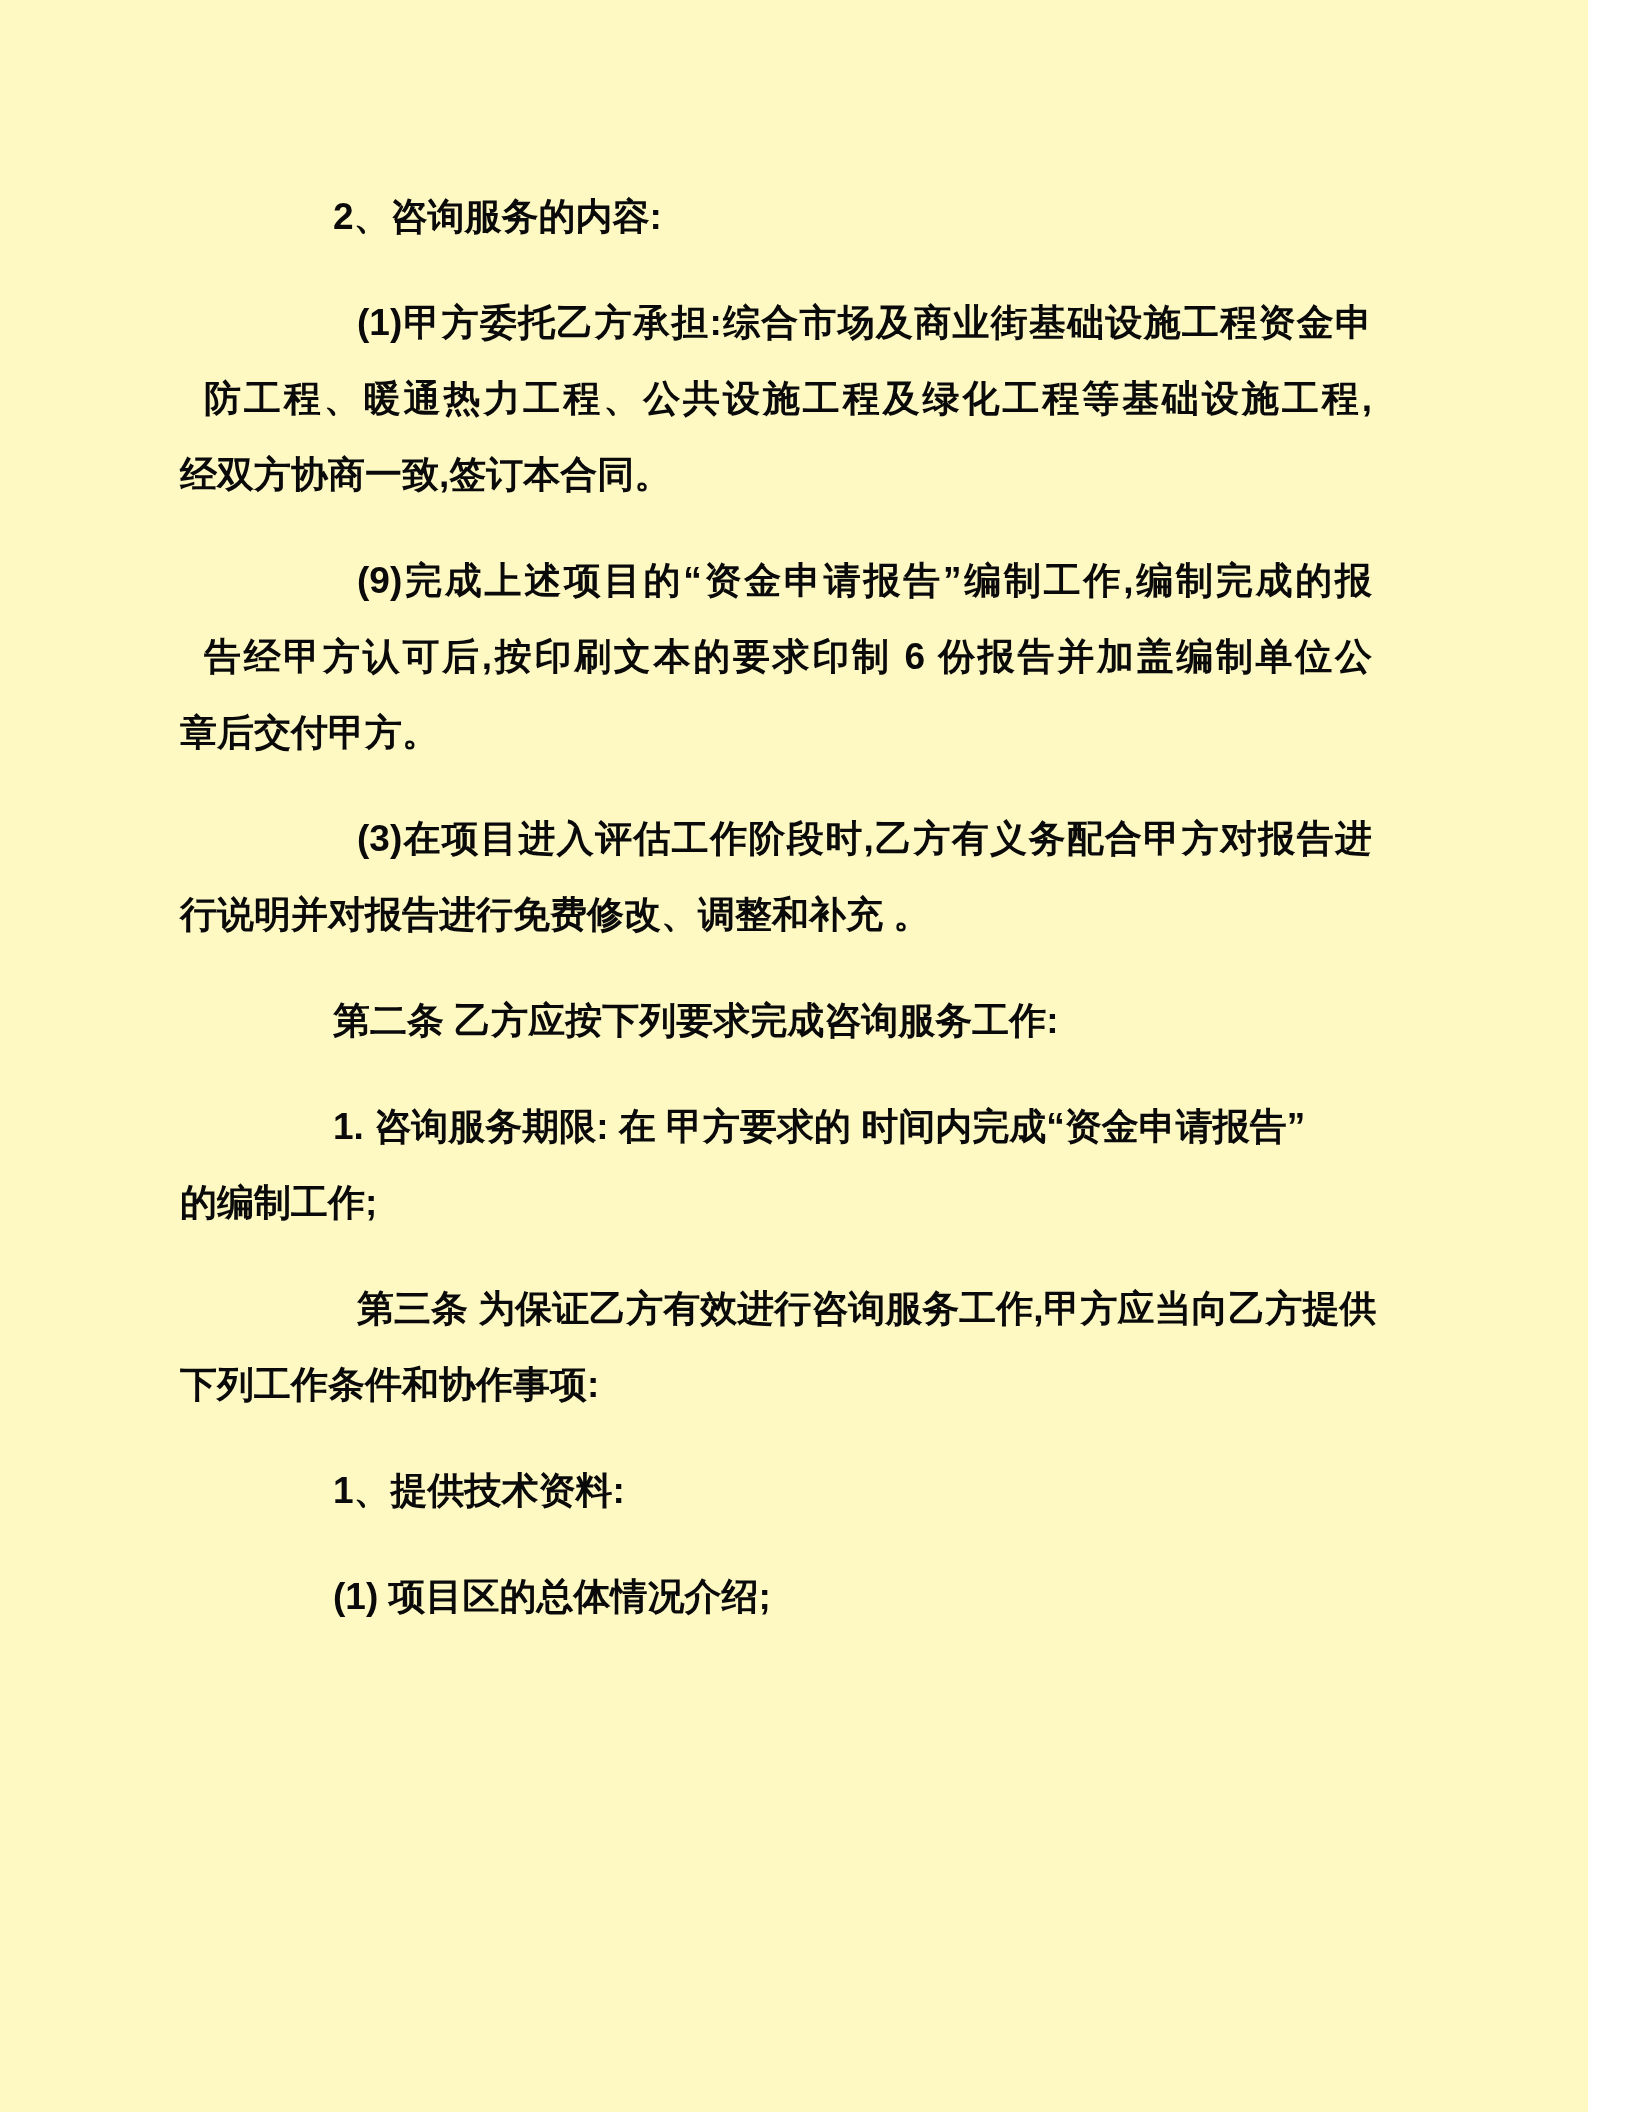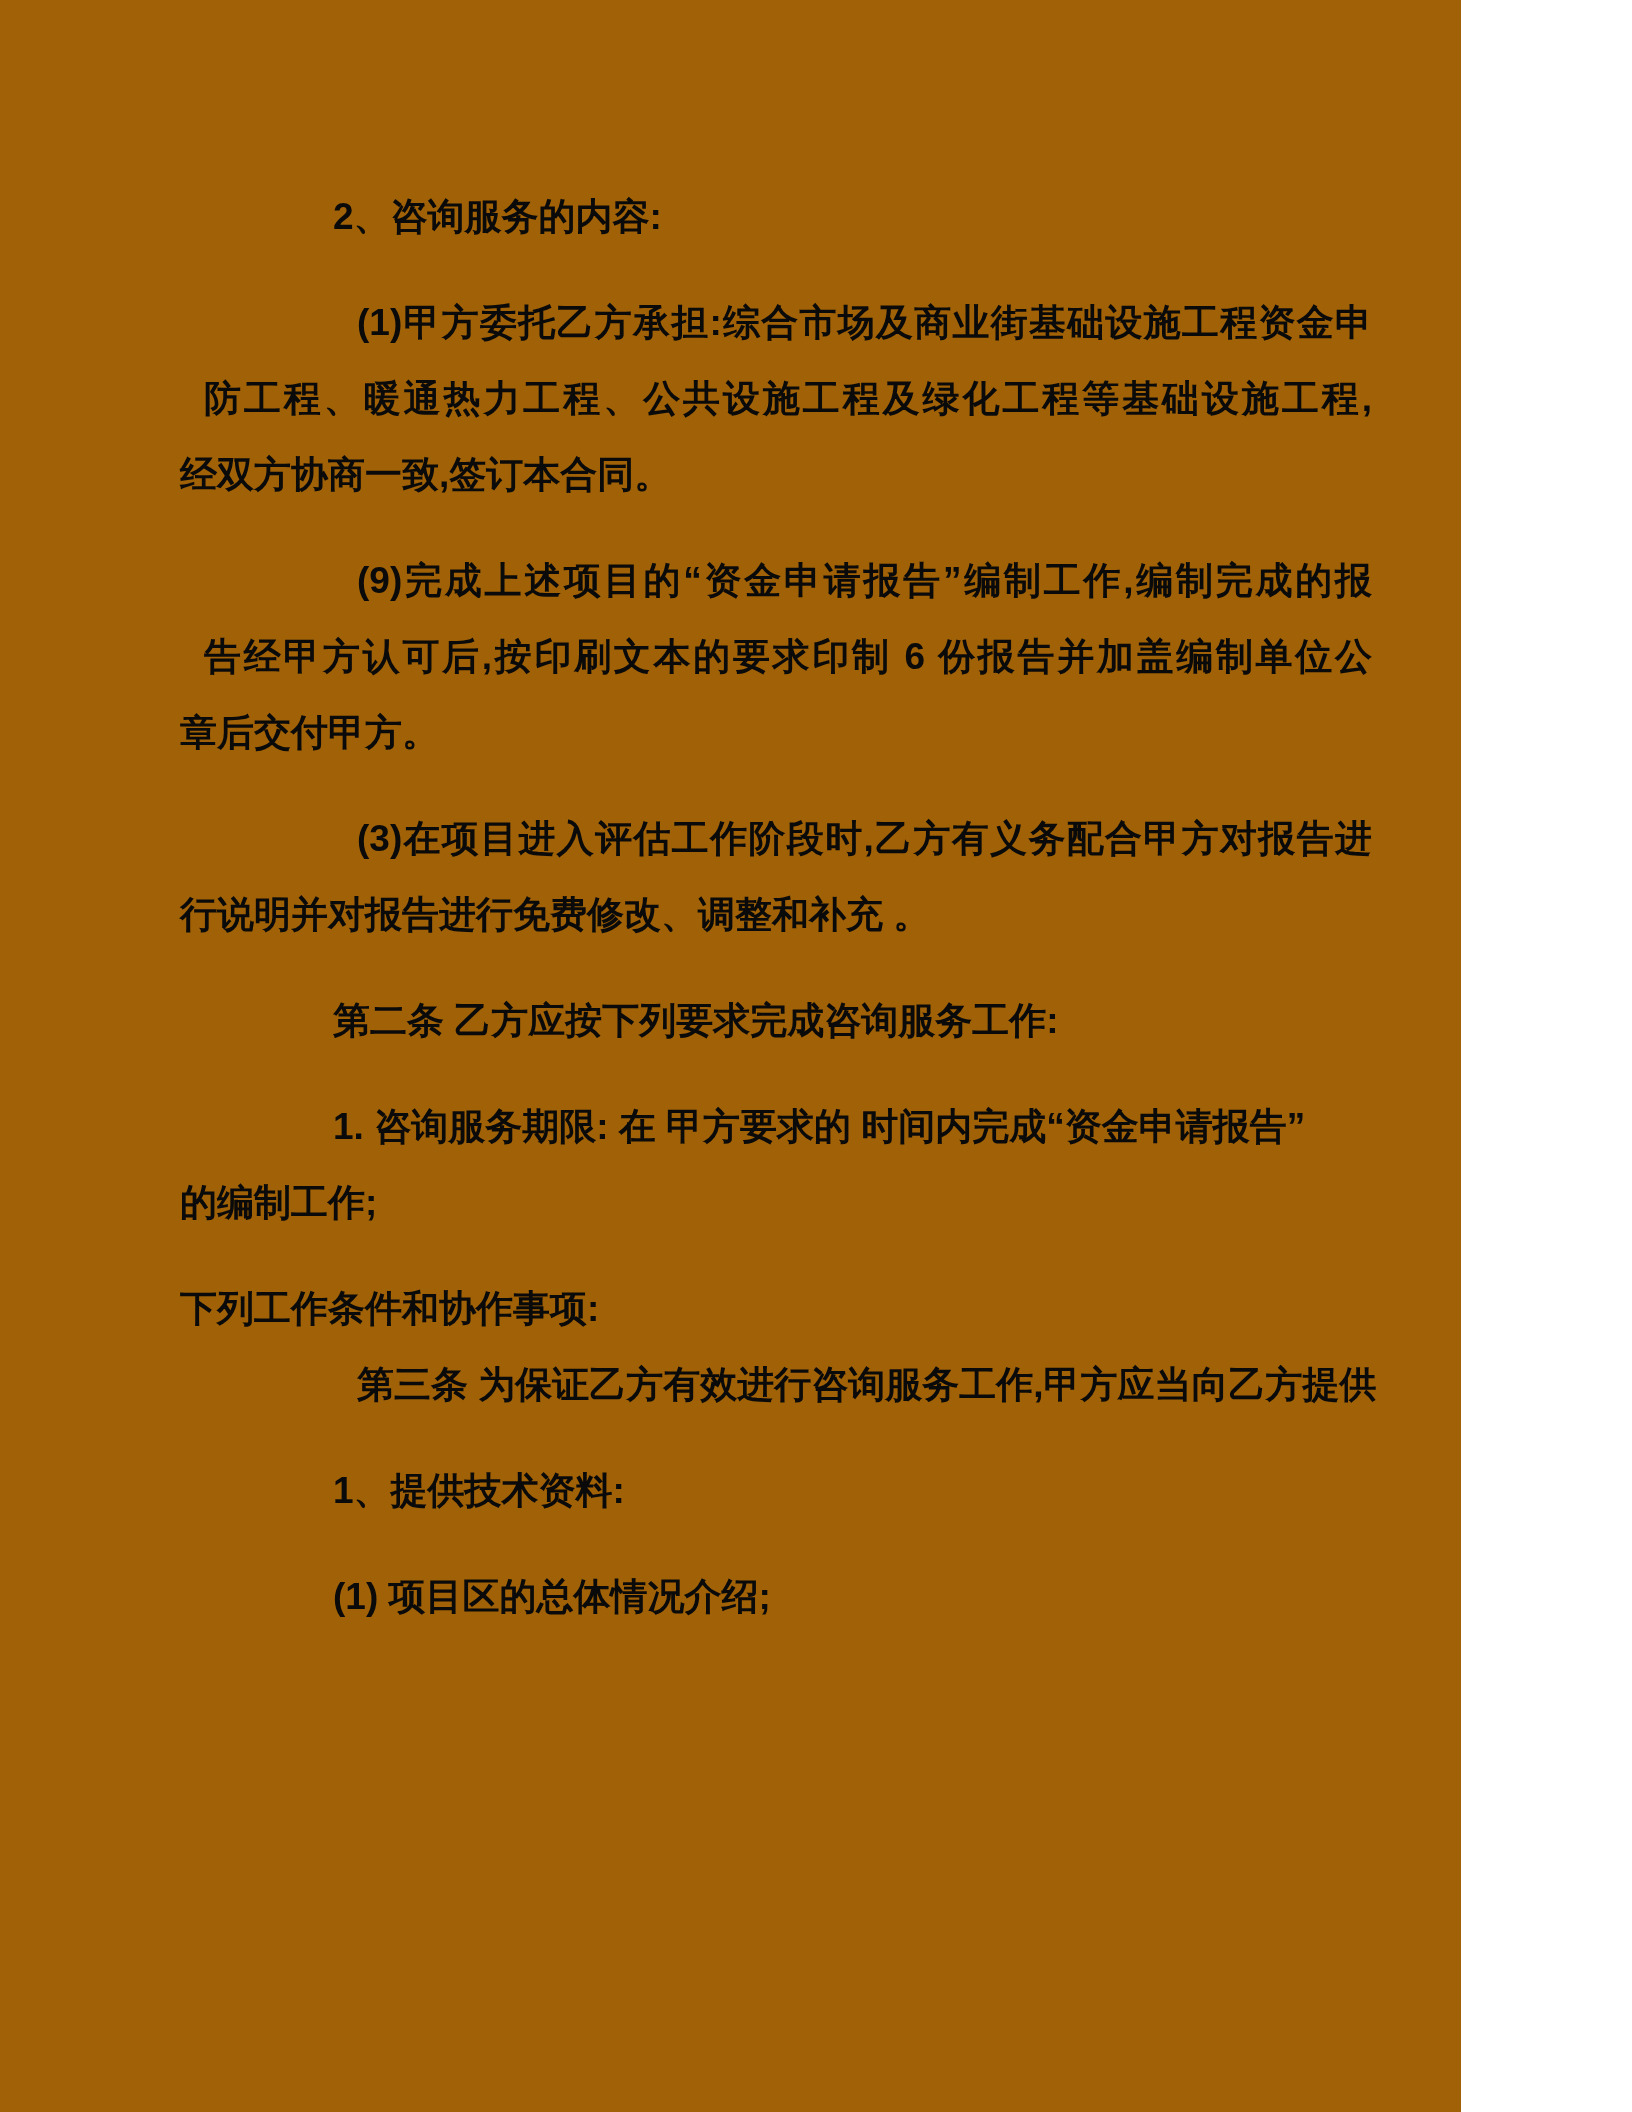--- a/index.html
+++ b/index.html
@@ -2,23 +2,23 @@
 <html><head>
 <meta charset="utf-8">
 <style>
   html, body {
     margin: 0;
     padding: 0;
     background: #ffffff;
   }
   .page {
     position: relative;
-    width: 1461px;
+    width: 1588px;
     height: 2112px;
-    background: #a16207;
+    background: #fef9c3;
     overflow: hidden;
     font-family: "Liberation Sans", "DejaVu Sans", sans-serif;
   }
   .doc {
     position: absolute;
     top: 179px;
     left: 180px;
     width: 1192px;
     color: #0a0a0a;
   }
@@ -74,22 +74,22 @@
     <div class="para">
       <div class="ln first">第二条 乙方应按下列要求完成咨询服务工作:</div>
     </div>
 
     <div class="para">
       <div class="ln first">1. 咨询服务期限: 在 甲方要求的 时间内完成“资金申请报告”</div>
       <div class="ln">的编制工作;</div>
     </div>
 
     <div class="para">
+      <div class="ln first j">第三条 为保证乙方有效进行咨询服务工作,甲方应当向乙方提供</div>
       <div class="ln">下列工作条件和协作事项:</div>
-      <div class="ln first j">第三条 为保证乙方有效进行咨询服务工作,甲方应当向乙方提供</div>
     </div>
 
     <div class="para">
       <div class="ln first">1、提供技术资料:</div>
     </div>
 
     <div class="para">
       <div class="ln first">(1) 项目区的总体情况介绍;</div>
     </div>
 

